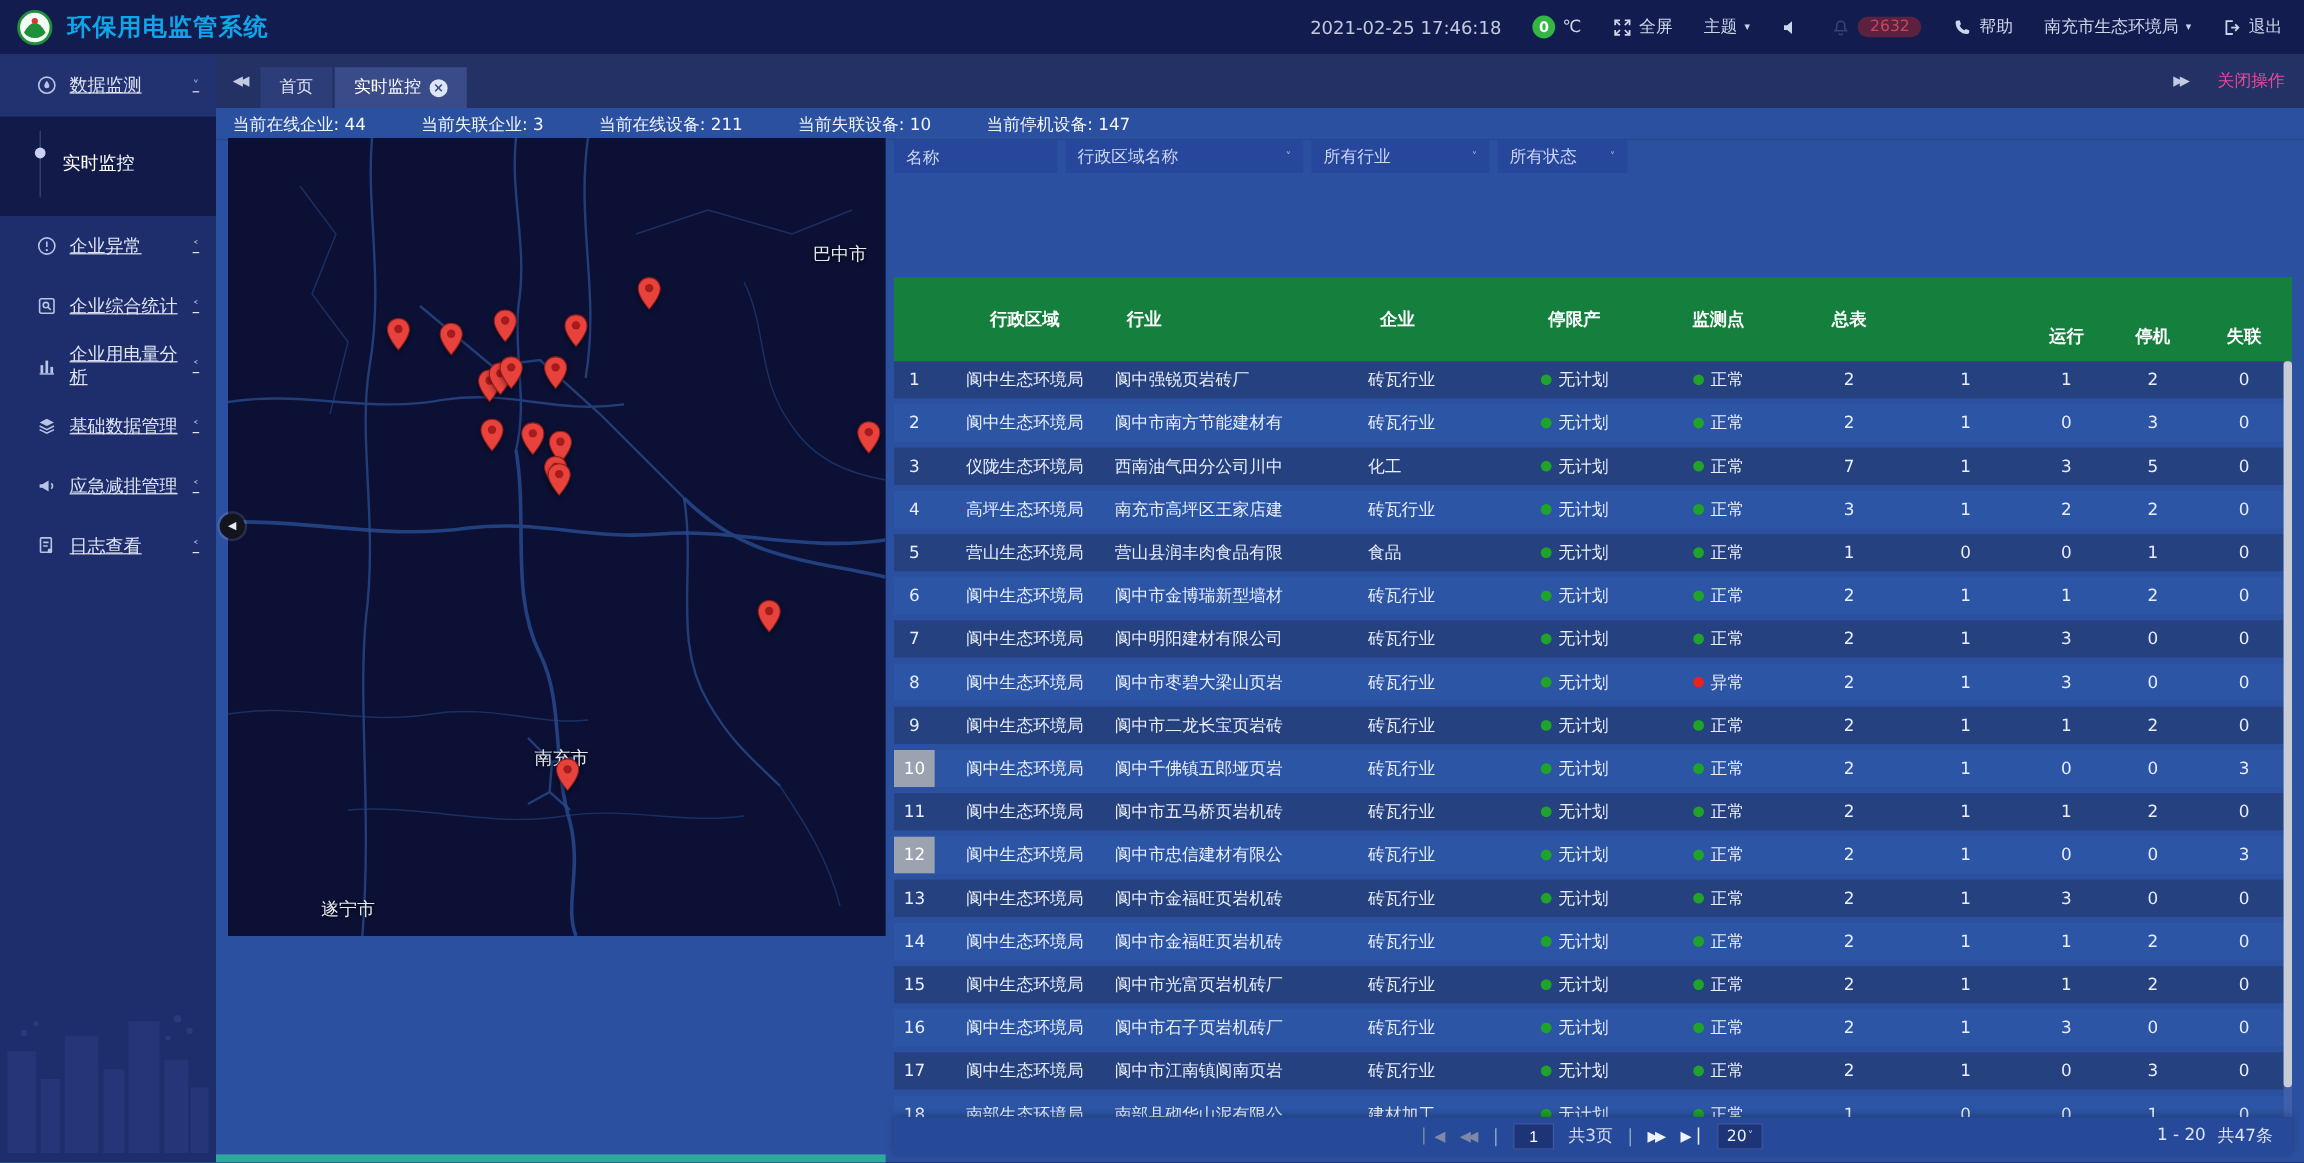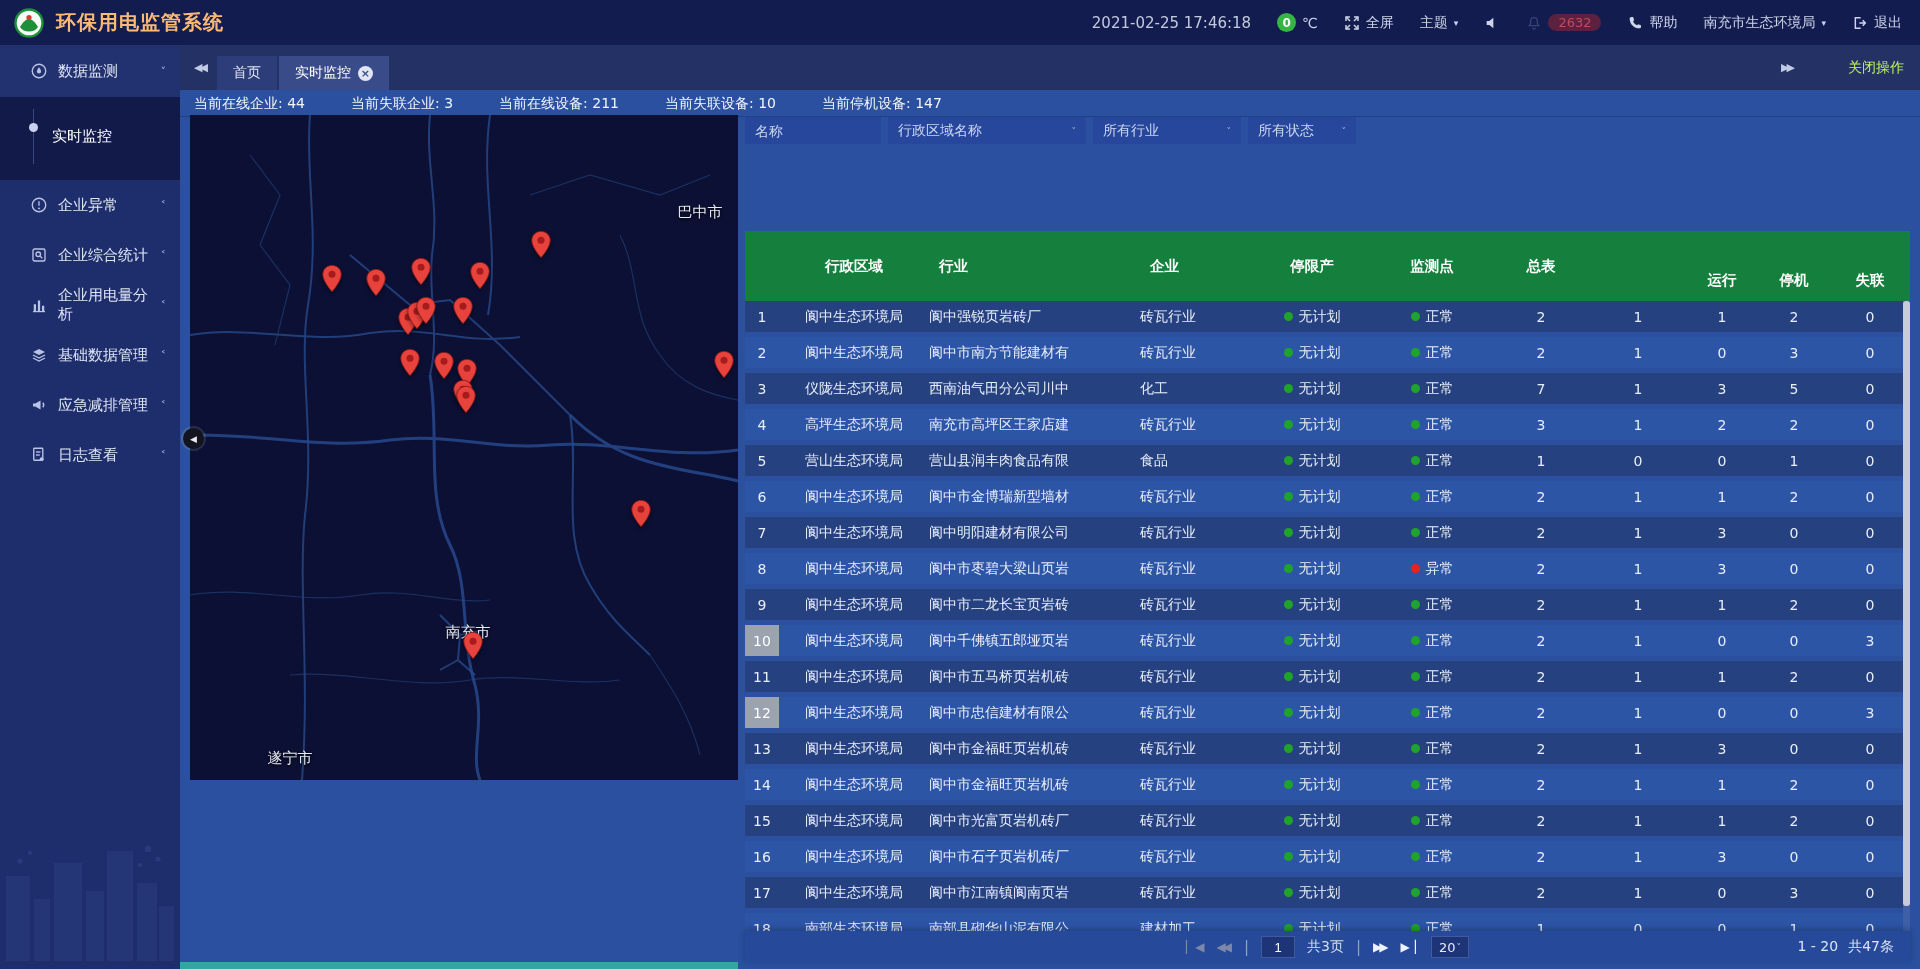--- a/index.html
+++ b/index.html
@@ -4,35 +4,35 @@
 <style>
   * { margin:0; padding:0; box-sizing:border-box; }
   html,body { background:#0e1340; }
   .app { position:relative; width:1920px; height:969px; overflow:hidden;
          background:#2b509f; font-family:"DejaVu Sans","Liberation Sans",sans-serif; }
 
   
   .topbar { position:absolute; left:0; top:0; right:0; height:45px; background:#131c4f;
             display:flex; align-items:center; color:#e8ecf8; z-index:9; padding:0 18px 0 14px; }
   .logo { width:30px; height:30px; margin-right:12px; flex:0 0 auto; }
-  .app-title { font-size:20px; font-weight:bold; letter-spacing:1px; color:#fdba74; }
+  .app-title { font-size:20px; font-weight:bold; letter-spacing:1px; color:#0ea5e9; }
   .topbar .spacer { flex:1; }
   .top-item { display:flex; align-items:center; gap:6px; margin-left:26px; font-size:14px; color:#cdd5ea; cursor:default; white-space:nowrap; }
   .datetime { color:#c3cade; font-size:15px; }
   .temp-badge { width:19px; height:19px; border-radius:50%; background:#35b544; color:#fff;
                 font-size:12px; display:flex; align-items:center; justify-content:center; font-weight:bold; }
   .caret { font-size:9px; color:#cdd5ea; }
   .bell-badge { background:#5d2140; color:#c14a60; border-radius:9px; padding:1px 10px; font-size:13px; }
   .ticon { width:16px; height:16px; display:inline-block; }
   .ticon svg { width:100%; height:100%; display:block; }
 
   
   .sidebar { position:absolute; left:0; top:45px; width:180px; bottom:0; background:#1e2d6b; z-index:8; overflow:hidden; }
   .sb-group { height:50px; display:flex; align-items:center; padding:0 14px 0 30px; color:#dfe5f5;
-              font-size:15px; cursor:pointer; position:relative; }
+              font-size:15px; cursor:pointer; position:relative;text-decoration:underline; }
   .sb-group .g-icon { width:18px; height:18px; margin-right:10px; color:#b9c3e4; flex:0 0 auto; }
   .g-icon svg { width:100%; height:100%; display:block; }
   .sb-group .g-label { flex:1; }
   .sb-group .g-chev { font-size:11px; color:#aab4d8; }
   .sb-group.main { background:#22316f; height:52px; }
   .submenu { background:#121a49; padding:12px 0 16px 0; }
   .sub-item { position:relative; height:55px; display:flex; align-items:center; padding-left:52px;
               color:#b9c3e4; font-size:15px; cursor:pointer; }
   .sub-item::before { content:""; position:absolute; left:33px; top:0; bottom:0; width:1px; background:#3a4780; }
   .sub-item::after  { content:""; position:absolute; left:29px; top:14px; width:9px; height:9px; border-radius:50%; background:#8b96c0; }
@@ -49,21 +49,21 @@
   .content { position:absolute; left:180px; top:45px; right:0; bottom:0; }
   .tabbar { position:absolute; left:0; top:0; right:0; height:45px; background:#233165;
             display:flex; align-items:flex-end; color:#cdd5ea; }
   .tab-scroll { align-self:center; margin:0 12px 0 14px; font-size:11px; letter-spacing:-3px; color:#c2cae4; cursor:pointer; }
   .tab { height:34px; display:flex; align-items:center; gap:7px; padding:0 16px; font-size:14px;
          background:#2c3d79; color:#dde3f3; margin-right:2px; cursor:pointer; }
   .tab.active { background:#3a4b8a; color:#ffffff; }
   .tab-close { width:15px; height:15px; border-radius:50%; background:#dfe5f3; color:#3a4b8a; font-size:11px;
                line-height:15px; text-align:center; font-weight:bold; cursor:pointer; }
   .tabbar .right { margin-left:auto; align-self:center; display:flex; align-items:center; gap:14px; padding-right:16px; }
-  .close-ops { font-size:14px; color:#bef264; cursor:pointer;margin-left:30px; }
+  .close-ops { font-size:14px; color:#ec4899; cursor:pointer; }
 
   .statsbar { position:absolute; left:0; top:45px; right:0; height:27px; display:flex; align-items:center;
               padding-left:14px; color:#f2f5fc; font-size:14px; box-shadow:inset 0 -1px 0 rgba(0,0,0,.18); }
   .stat { margin-right:46px; white-space:nowrap; }
 
   
   .map { position:absolute; left:10px; top:70px; width:548px; height:665px; background:#0c1034; overflow:hidden; }
   .map svg.roads { position:absolute; left:0; top:0; }
   .city-label { position:absolute; color:#e5e9f2; font-size:15px; text-shadow:0 1px 3px #000; transform:translate(-50%,-50%); white-space:nowrap; }
   .pin { position:absolute; width:21px; height:29px; transform:translate(-50%,-100%); }

